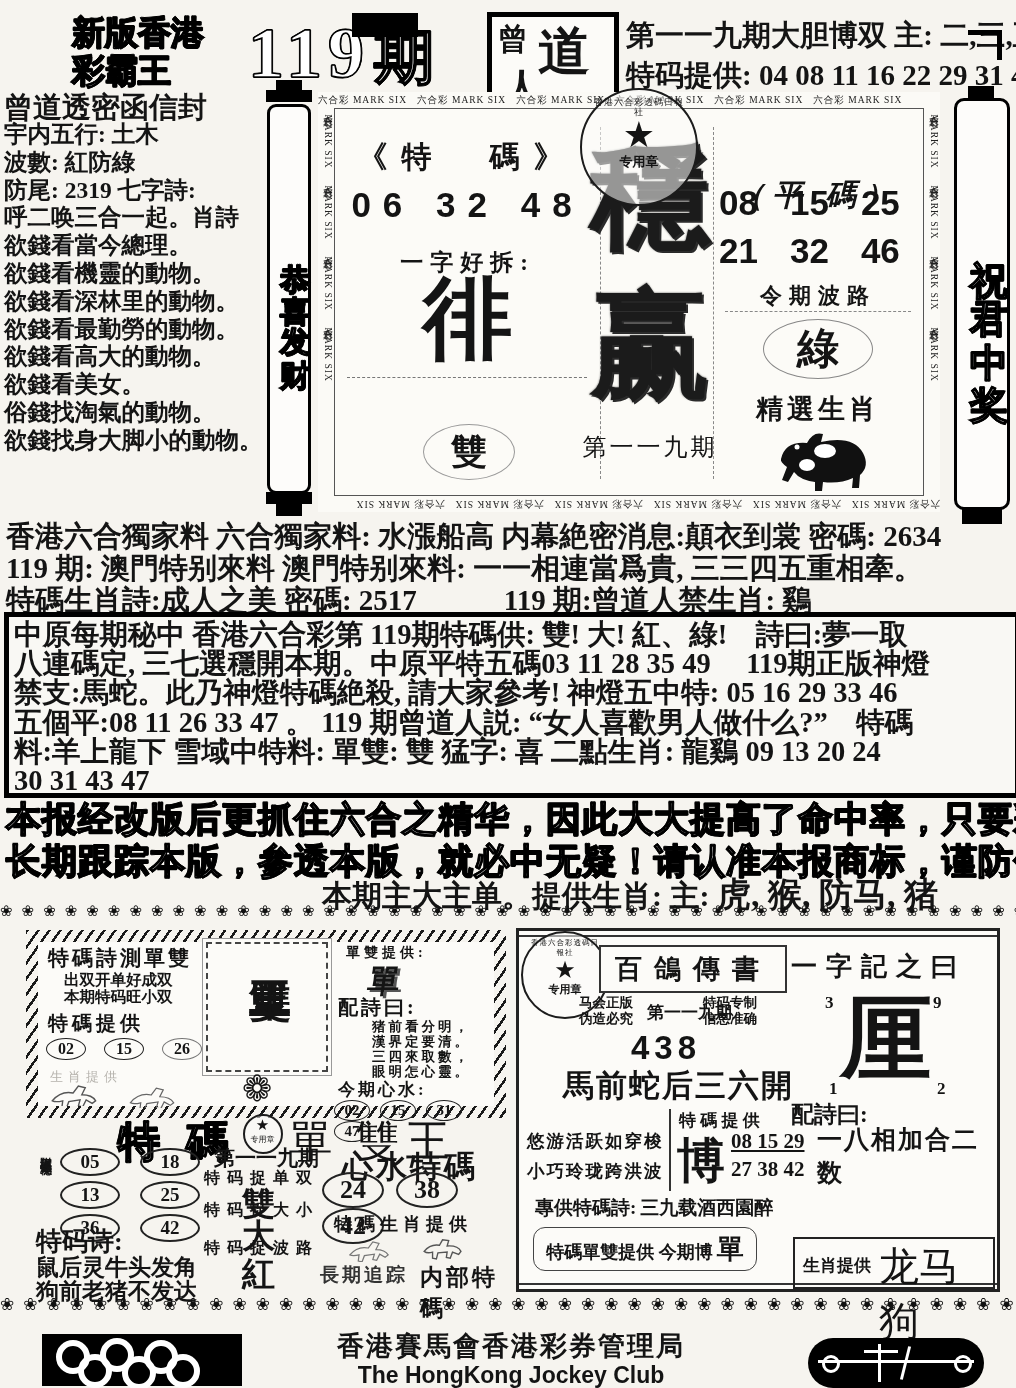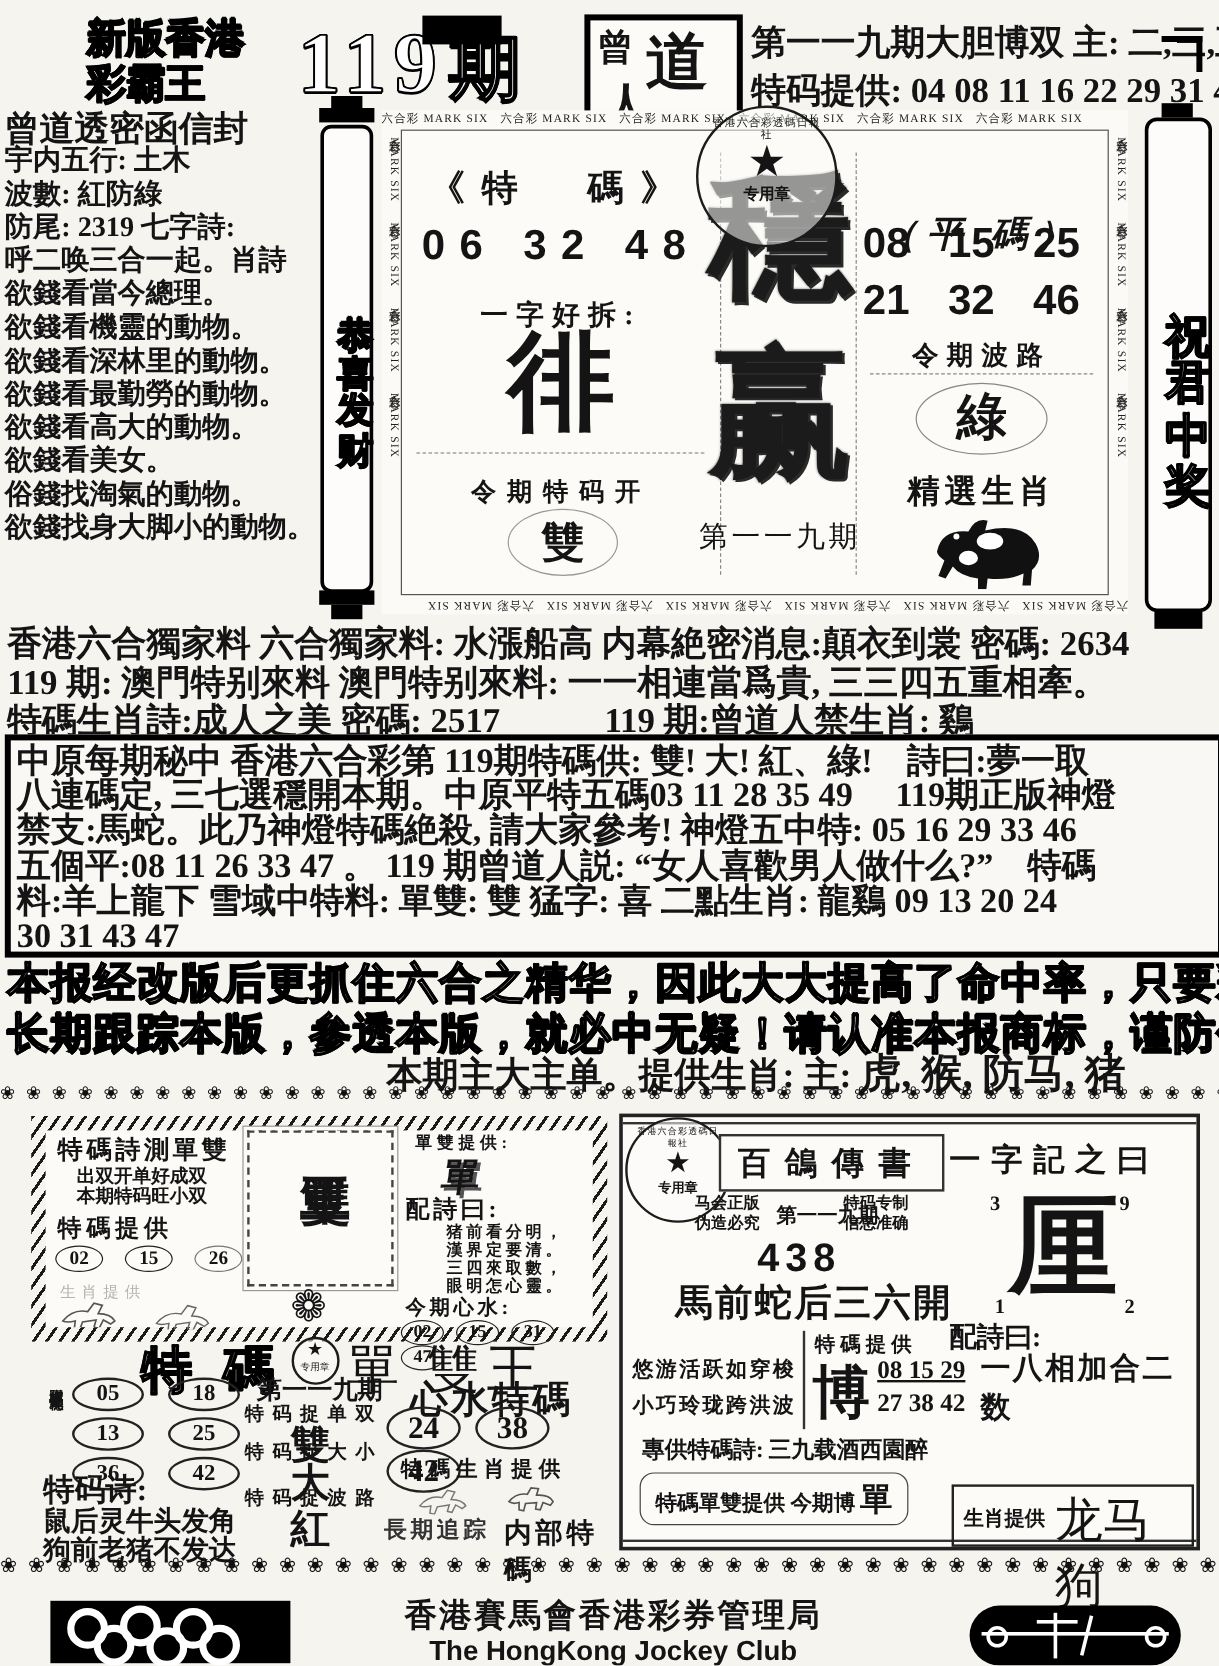--- a/index.html
+++ b/index.html
@@ -97,21 +97,20 @@
     <span>六合彩 MARK SIX</span>　<span>六合彩 MARK SIX</span>　<span>六合彩 MARK SIX</span>　<span>六合彩 MARK SIX</span>
   </div>
 
   <div class="abs" style="left:16px;top:16px;width:588px;height:386px;border:1px solid #555;background:#fcfbf7;">
 
     <div class="abs ctr b" style="left:0;top:28px;width:265px;font-size:30px;letter-spacing:14px;">《特　碼》</div>
     <div class="abs ctr b sans" style="left:0;top:76px;width:265px;font-size:35px;letter-spacing:12px;">06 32 48</div>
     <div class="abs ctr b" style="left:0;top:138px;width:265px;font-size:23px;letter-spacing:7px;">一字好拆:</div>
     <div class="abs ctr b" style="left:0;top:160px;width:265px;font-size:90px;line-height:100px;">徘</div>
     <div class="abs" style="left:12px;top:268px;width:240px;border-top:1.5px dashed #777;"></div>
-    <div class="abs ctr b" style="left:0;top:287px;width:265px;font-size:21px;letter-spacing:9px;">令期特码开</div>
     <div class="abs ctr b" style="left:88px;top:315px;width:90px;height:54px;border:1.5px solid #999;border-radius:50%;font-size:36px;line-height:54px;">雙</div>
 
     <div class="abs dashv" style="left:265px;top:18px;height:352px;"></div>
 
     <div class="abs ctr" style="left:252px;top:14px;width:126px;font-weight:900;color:#1b1b1b;
                 font-size:120px;line-height:148px;text-shadow:0 0 2px #333,2px 2px 0 #2a2a2a;">
       <div>穩</div>
       <div>赢</div>
     </div>
     <div class="abs ctr" style="left:242px;top:322px;width:146px;font-size:24px;letter-spacing:3px;">第一一九期</div>

